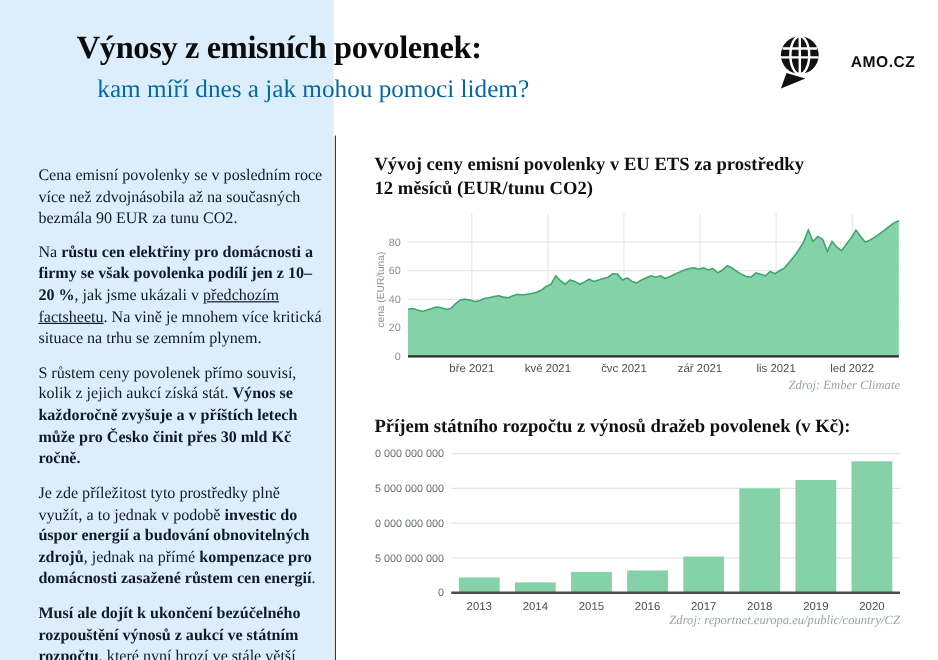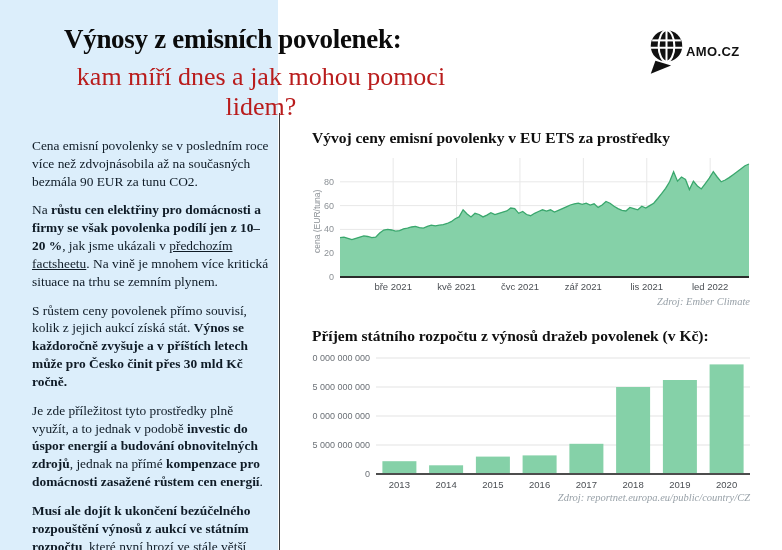--- a/index.html
+++ b/index.html
@@ -22,25 +22,25 @@
   .title-block{
     position:absolute;left:64px;top:24px;width:394px;
   }
   .main-title{
     margin:0;font-family:"Liberation Serif",serif;
     font-weight:bold;font-size:27px;line-height:1.15;
     color:#0b0b0b;letter-spacing:-0.3px;
   }
   .subtitle{
     margin:7px 0 0 0;text-align:center;
-    font-size:26px;color:#b91c1c;
+    font-size:21px;color:#0369a1;
   }
   .logo{
     position:absolute;left:648px;top:28px;
-    display:flex;align-items:center;gap:1px;
+    display:flex;align-items:center;gap:24px;
   }
   .logo-text{
     font-family:"Liberation Sans",sans-serif;
     font-weight:bold;font-size:13px;letter-spacing:.4px;color:#111;
   }
   .sidebar-text{
     position:absolute;left:32px;top:137px;width:238px;
     font-size:13.4px;line-height:1.33;color:#0f1b26;
   }
   .sidebar-text p{margin:0 0 11px 0;}
@@ -94,20 +94,21 @@
     <p><span>Cena emisní povolenky se v posledním roce více než zdvojnásobila až na současných bezmála 90 EUR za tunu CO2.</span></p>
     <p><span>Na </span><span class="b">růstu cen elektřiny pro domácnosti a firmy se však povolenka podílí jen z 10–20 %</span><span>, jak jsme ukázali v </span><span class="link">předchozím factsheetu</span><span>. Na vině je mnohem více kritická situace na trhu se zemním plynem.</span></p>
     <p><span>S růstem ceny povolenek přímo souvisí, kolik z jejich aukcí získá stát. </span><span class="b">Výnos se každoročně zvyšuje a v příštích letech může pro Česko činit přes 30 mld Kč ročně.</span></p>
     <p><span>Je zde příležitost tyto prostředky plně využít, a to jednak v podobě </span><span class="b">investic do úspor energií a budování obnovitelných zdrojů</span><span>, jednak na přímé </span><span class="b">kompenzace pro domácnosti zasažené růstem cen energií</span><span>.</span></p>
     <p><span class="b">Musí ale dojít k ukončení bezúčelného rozpouštění výnosů z aukcí ve státním rozpočtu</span><span>, které nyní hrozí ve stále větší míře.</span></p>
   </div>
 
 <div class="right-col">
   <div class="chart-title">
     <div>Vývoj ceny emisní povolenky v EU ETS za prostředky</div>
+    <div>12 měsíců (EUR/tunu CO2)</div>
   </div>
   <svg class="chart-svg" width="438" height="140" viewBox="0 0 438 140">
       <line x1="28" y1="97.2" x2="437" y2="97.2" stroke="#e8e8e8" stroke-width="1"></line>
       <line x1="28" y1="73.4" x2="437" y2="73.4" stroke="#e8e8e8" stroke-width="1"></line>
       <line x1="28" y1="49.599999999999994" x2="437" y2="49.599999999999994" stroke="#e8e8e8" stroke-width="1"></line>
       <line x1="28" y1="25.799999999999997" x2="437" y2="25.799999999999997" stroke="#e8e8e8" stroke-width="1"></line>
       <line x1="81.17" y1="2" x2="81.17" y2="121" stroke="#e8e8e8" stroke-width="1"></line>
       <text x="81.17" y="134" text-anchor="middle" font-size="9.5" fill="#4a4e53">bře 2021</text>
       <line x1="144.565" y1="2" x2="144.565" y2="121" stroke="#e8e8e8" stroke-width="1"></line>
       <text x="144.565" y="134" text-anchor="middle" font-size="9.5" fill="#4a4e53">kvě 2021</text>

